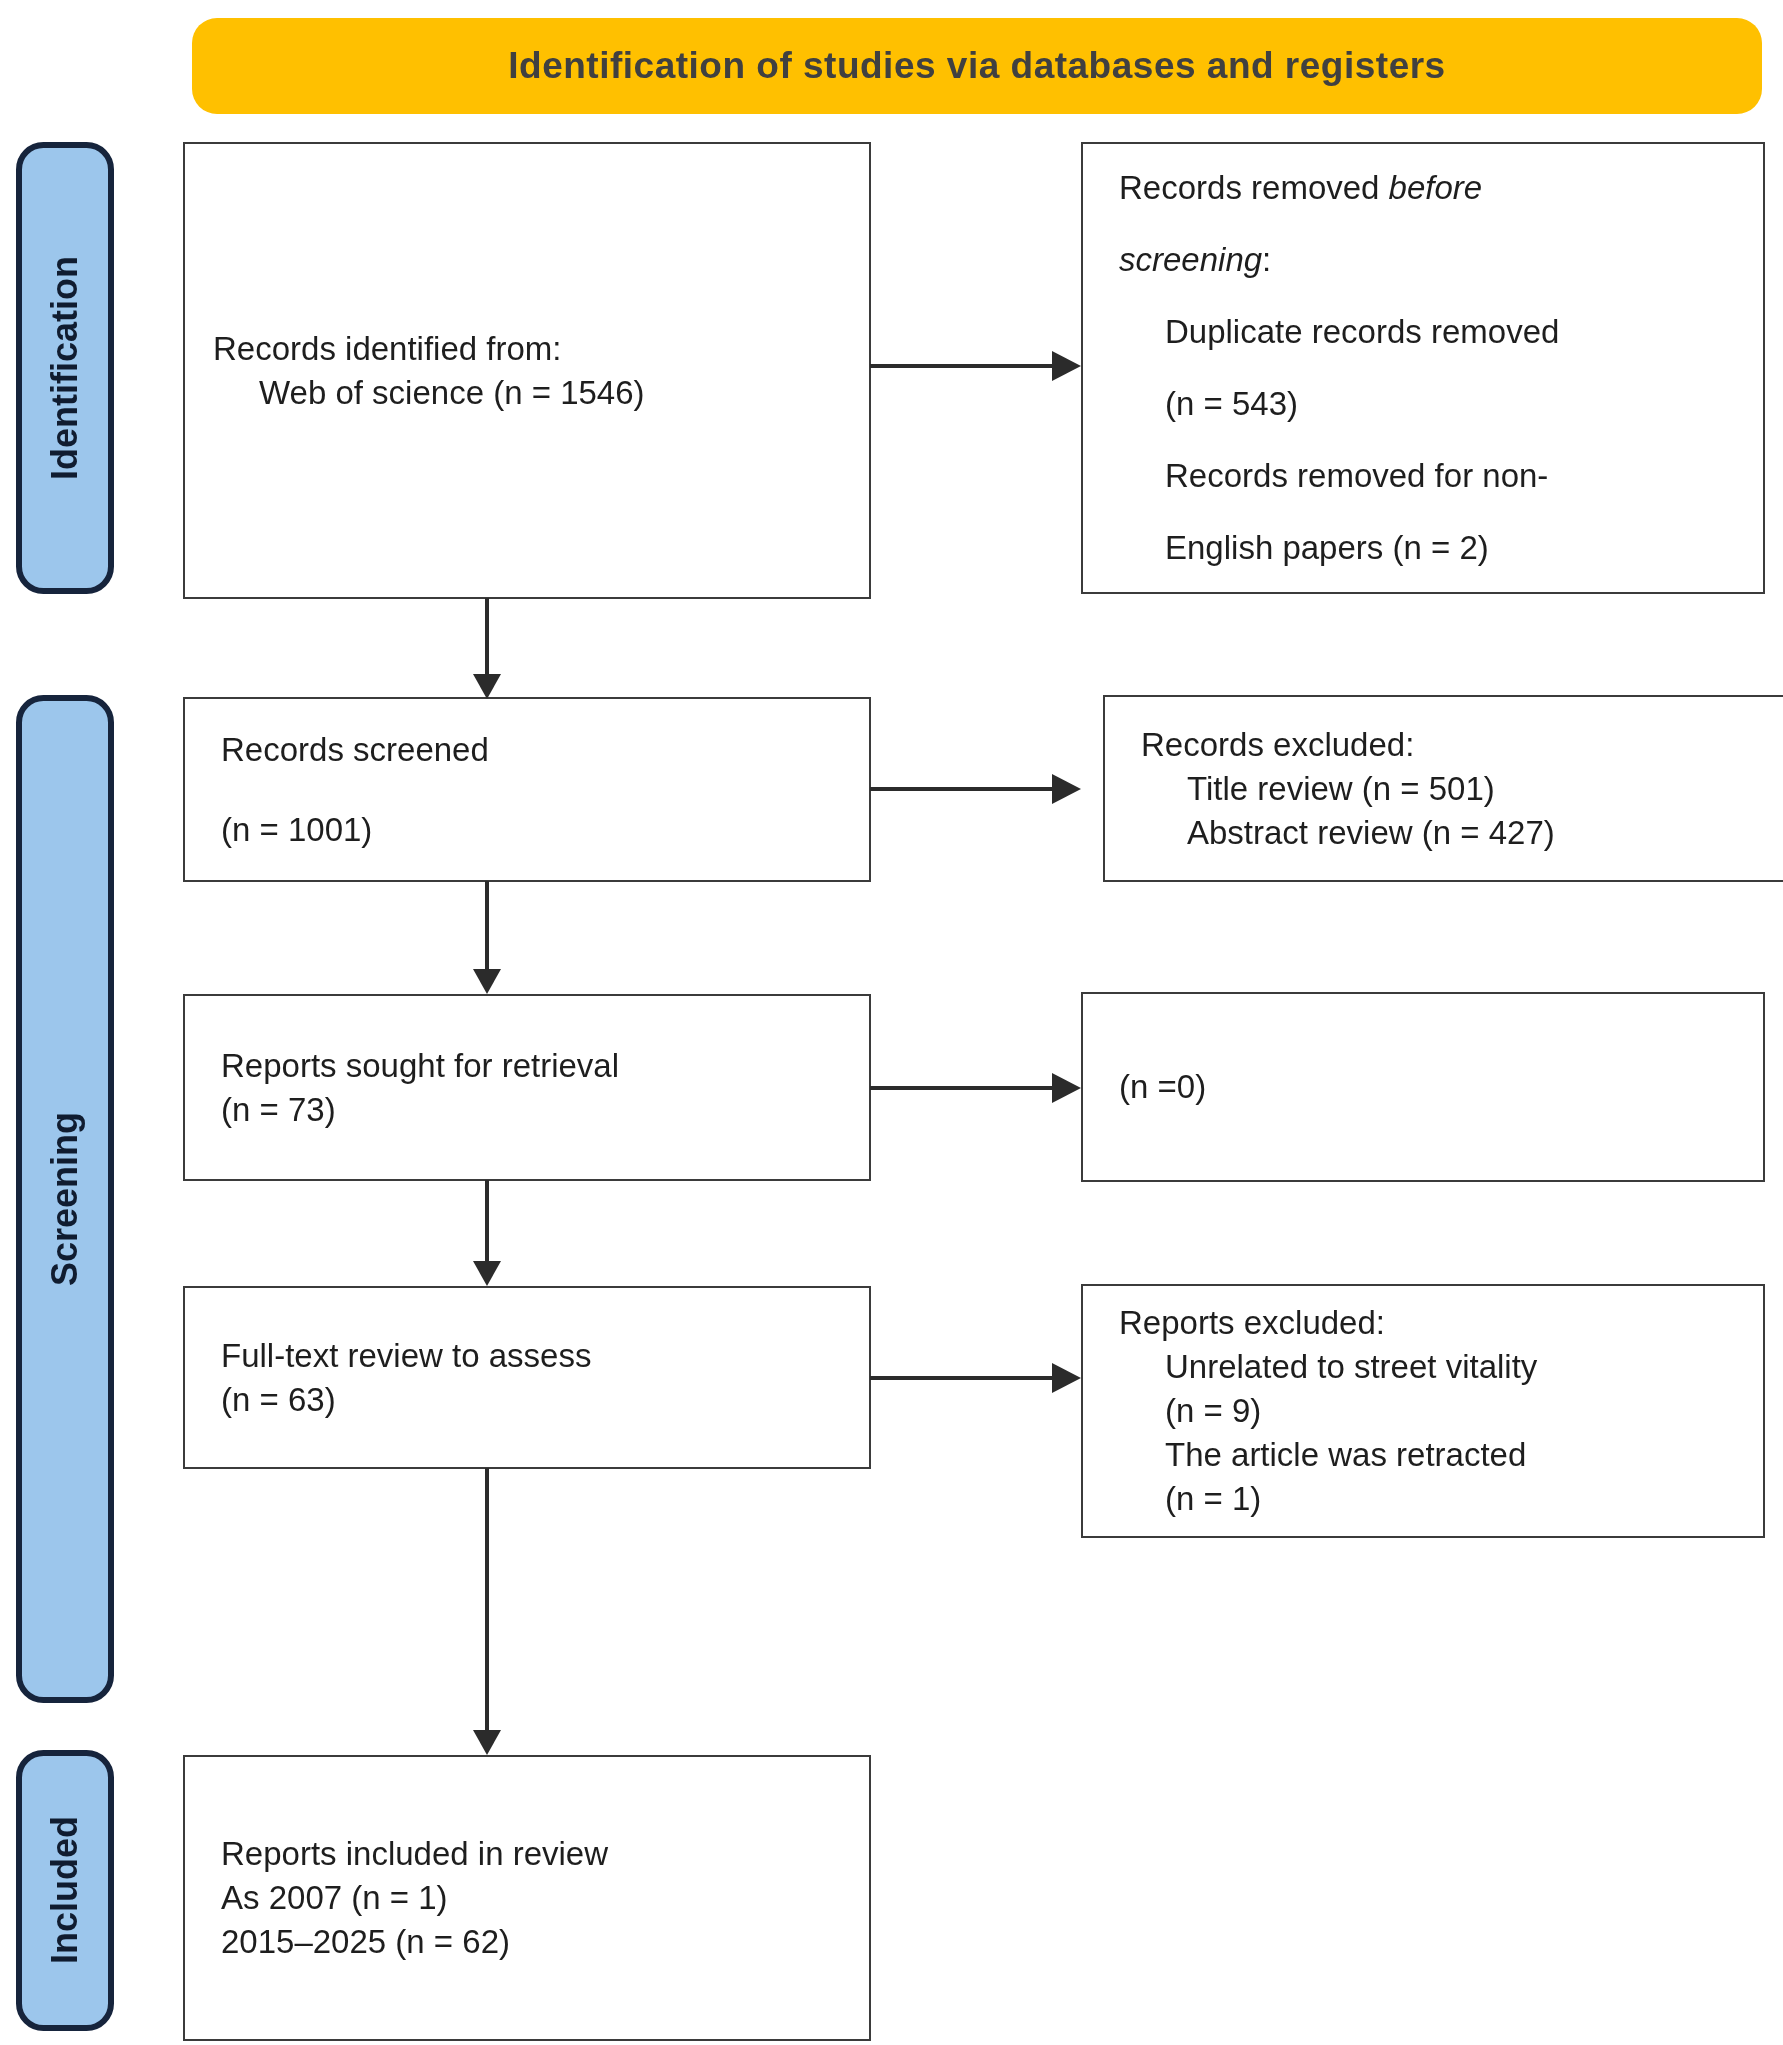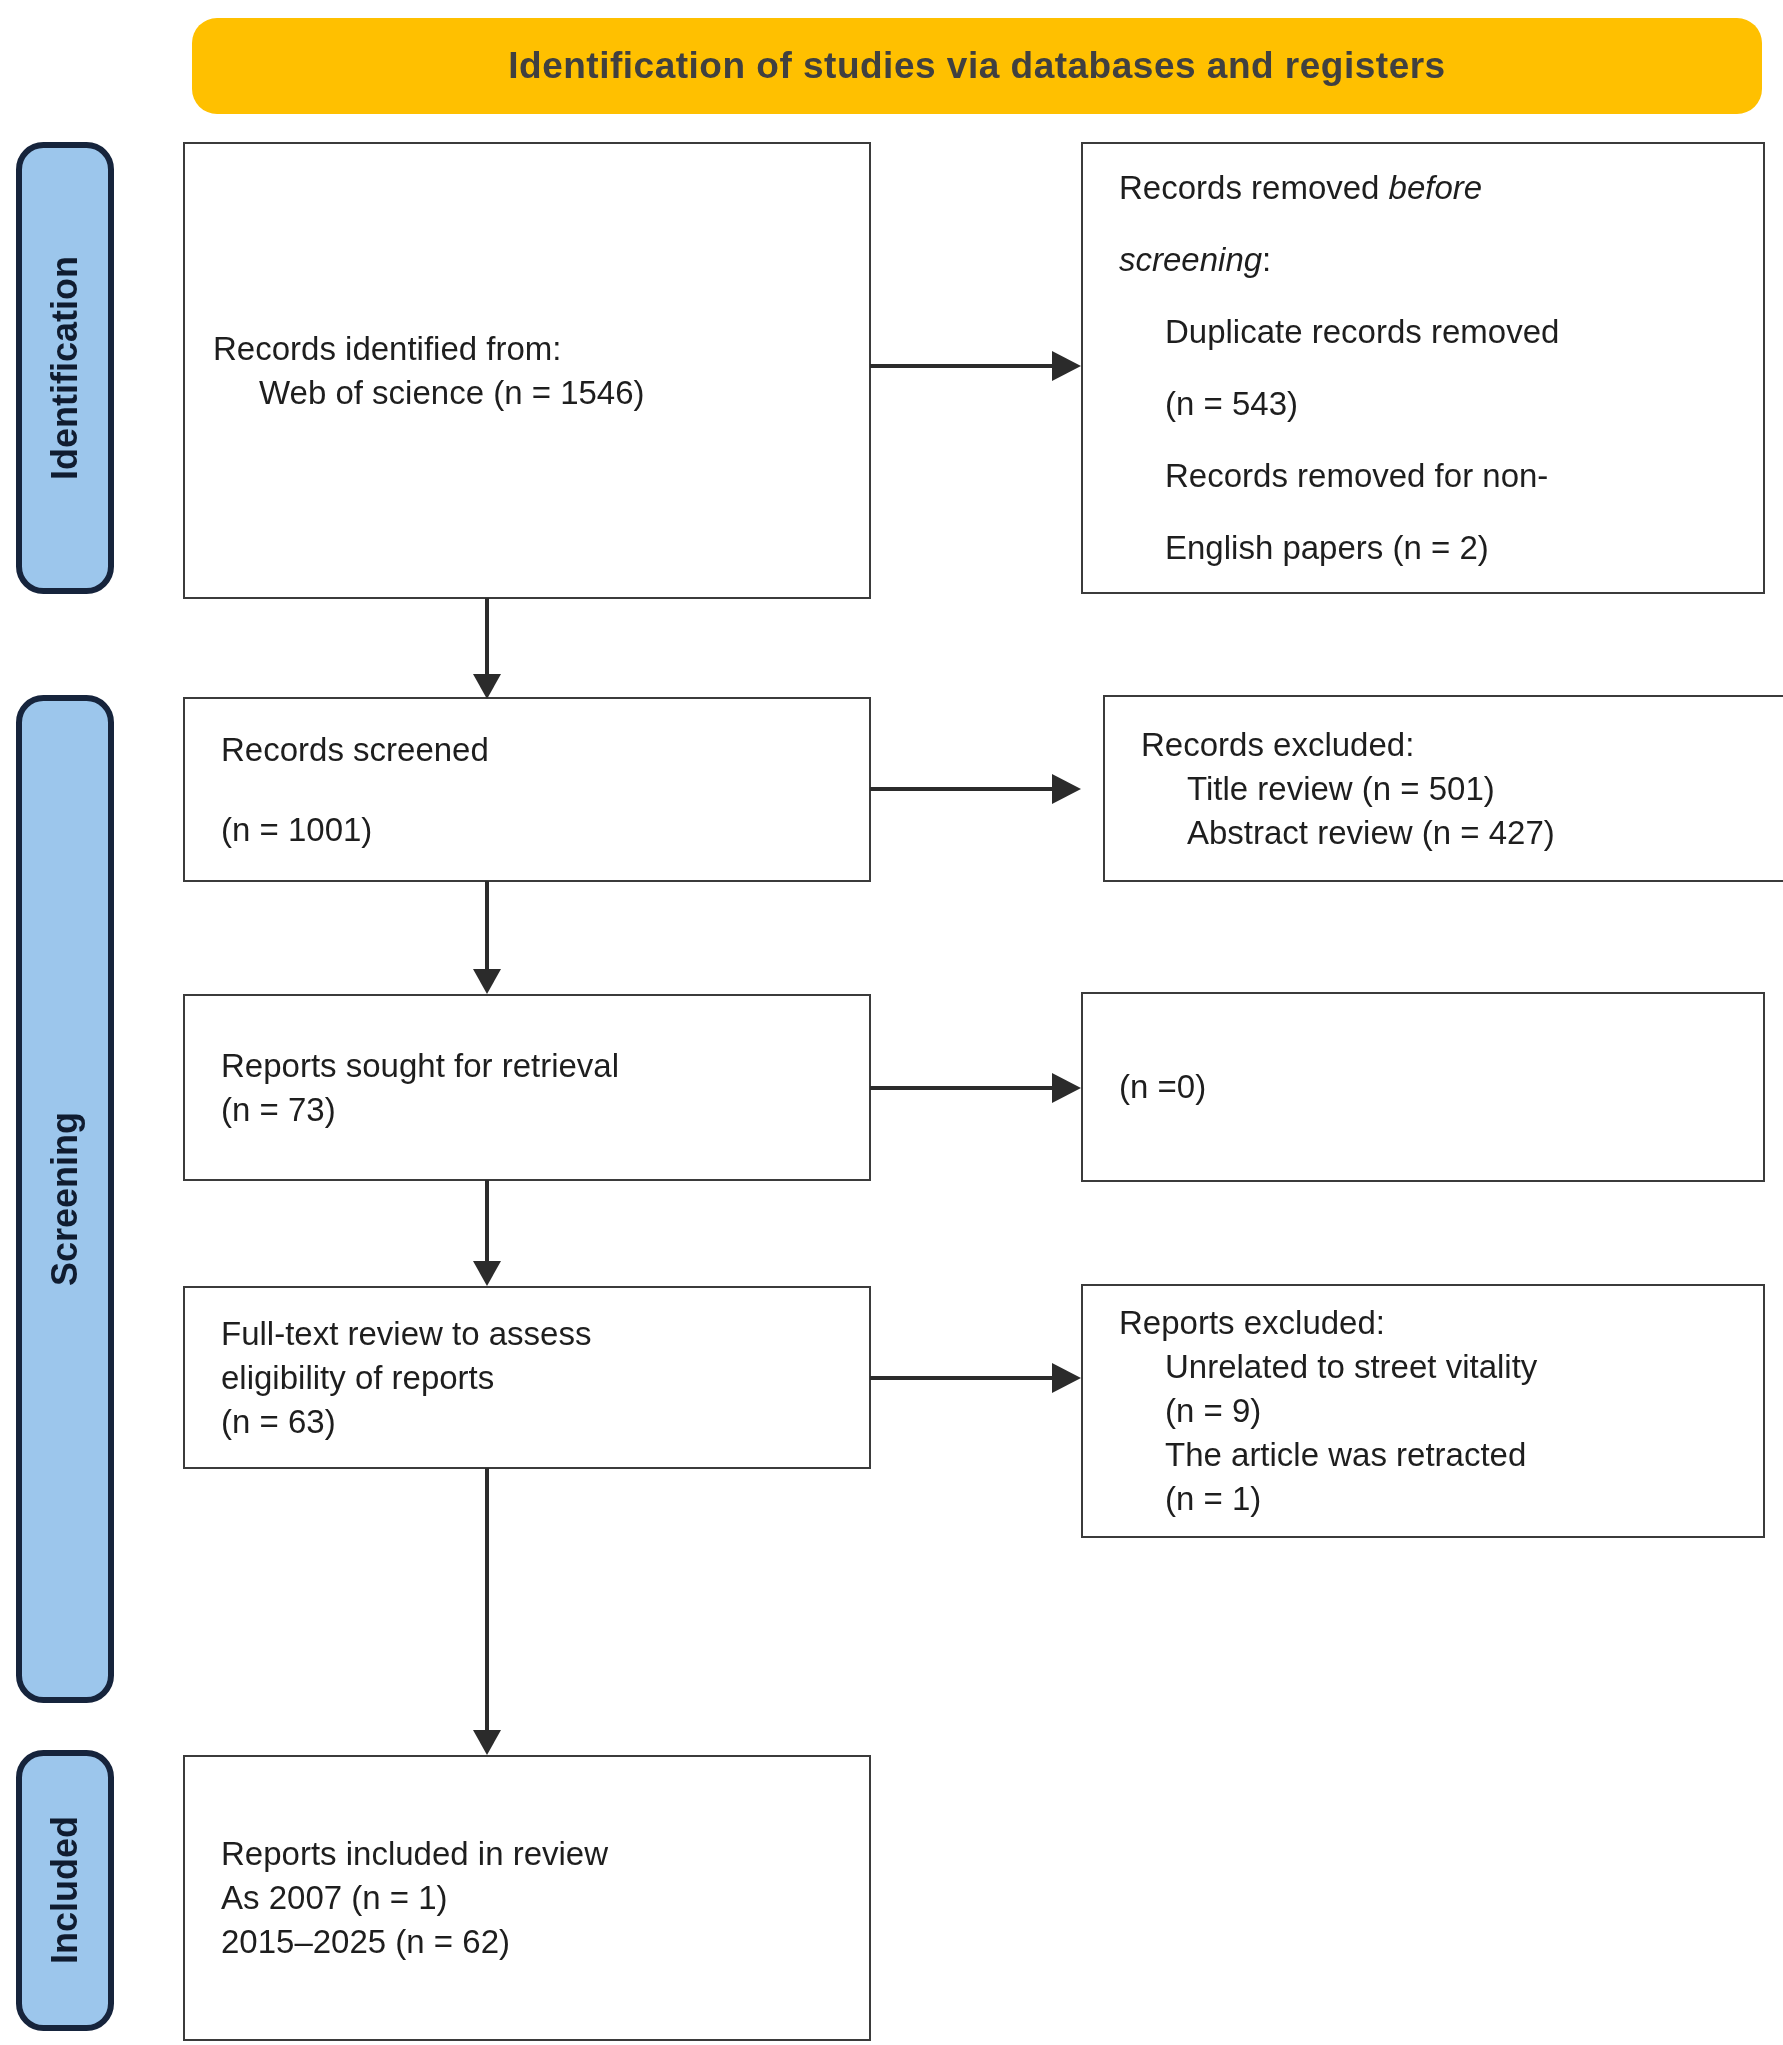--- a/index.html
+++ b/index.html
@@ -158,21 +158,20 @@
     <div class="line">(n = 1001)</div>
   </div>
 
   <div class="box col-left box-reports-sought">
     <div class="line">Reports sought for retrieval</div>
     <div class="line">(n = 73)</div>
   </div>
 
   <div class="box col-left box-fulltext-review">
     <div class="line">Full-text review to assess</div>
-    <div class="line">eligibility of reports</div>
     <div class="line">(n = 63)</div>
   </div>
 
   <div class="box col-left box-studies-included">
     <div class="line">Reports included in review</div>
     <div class="line">As 2007 (n = 1)</div>
     <div class="line">2015–2025 (n = 62)</div>
   </div>
 
   <div class="box col-right box-records-removed">

